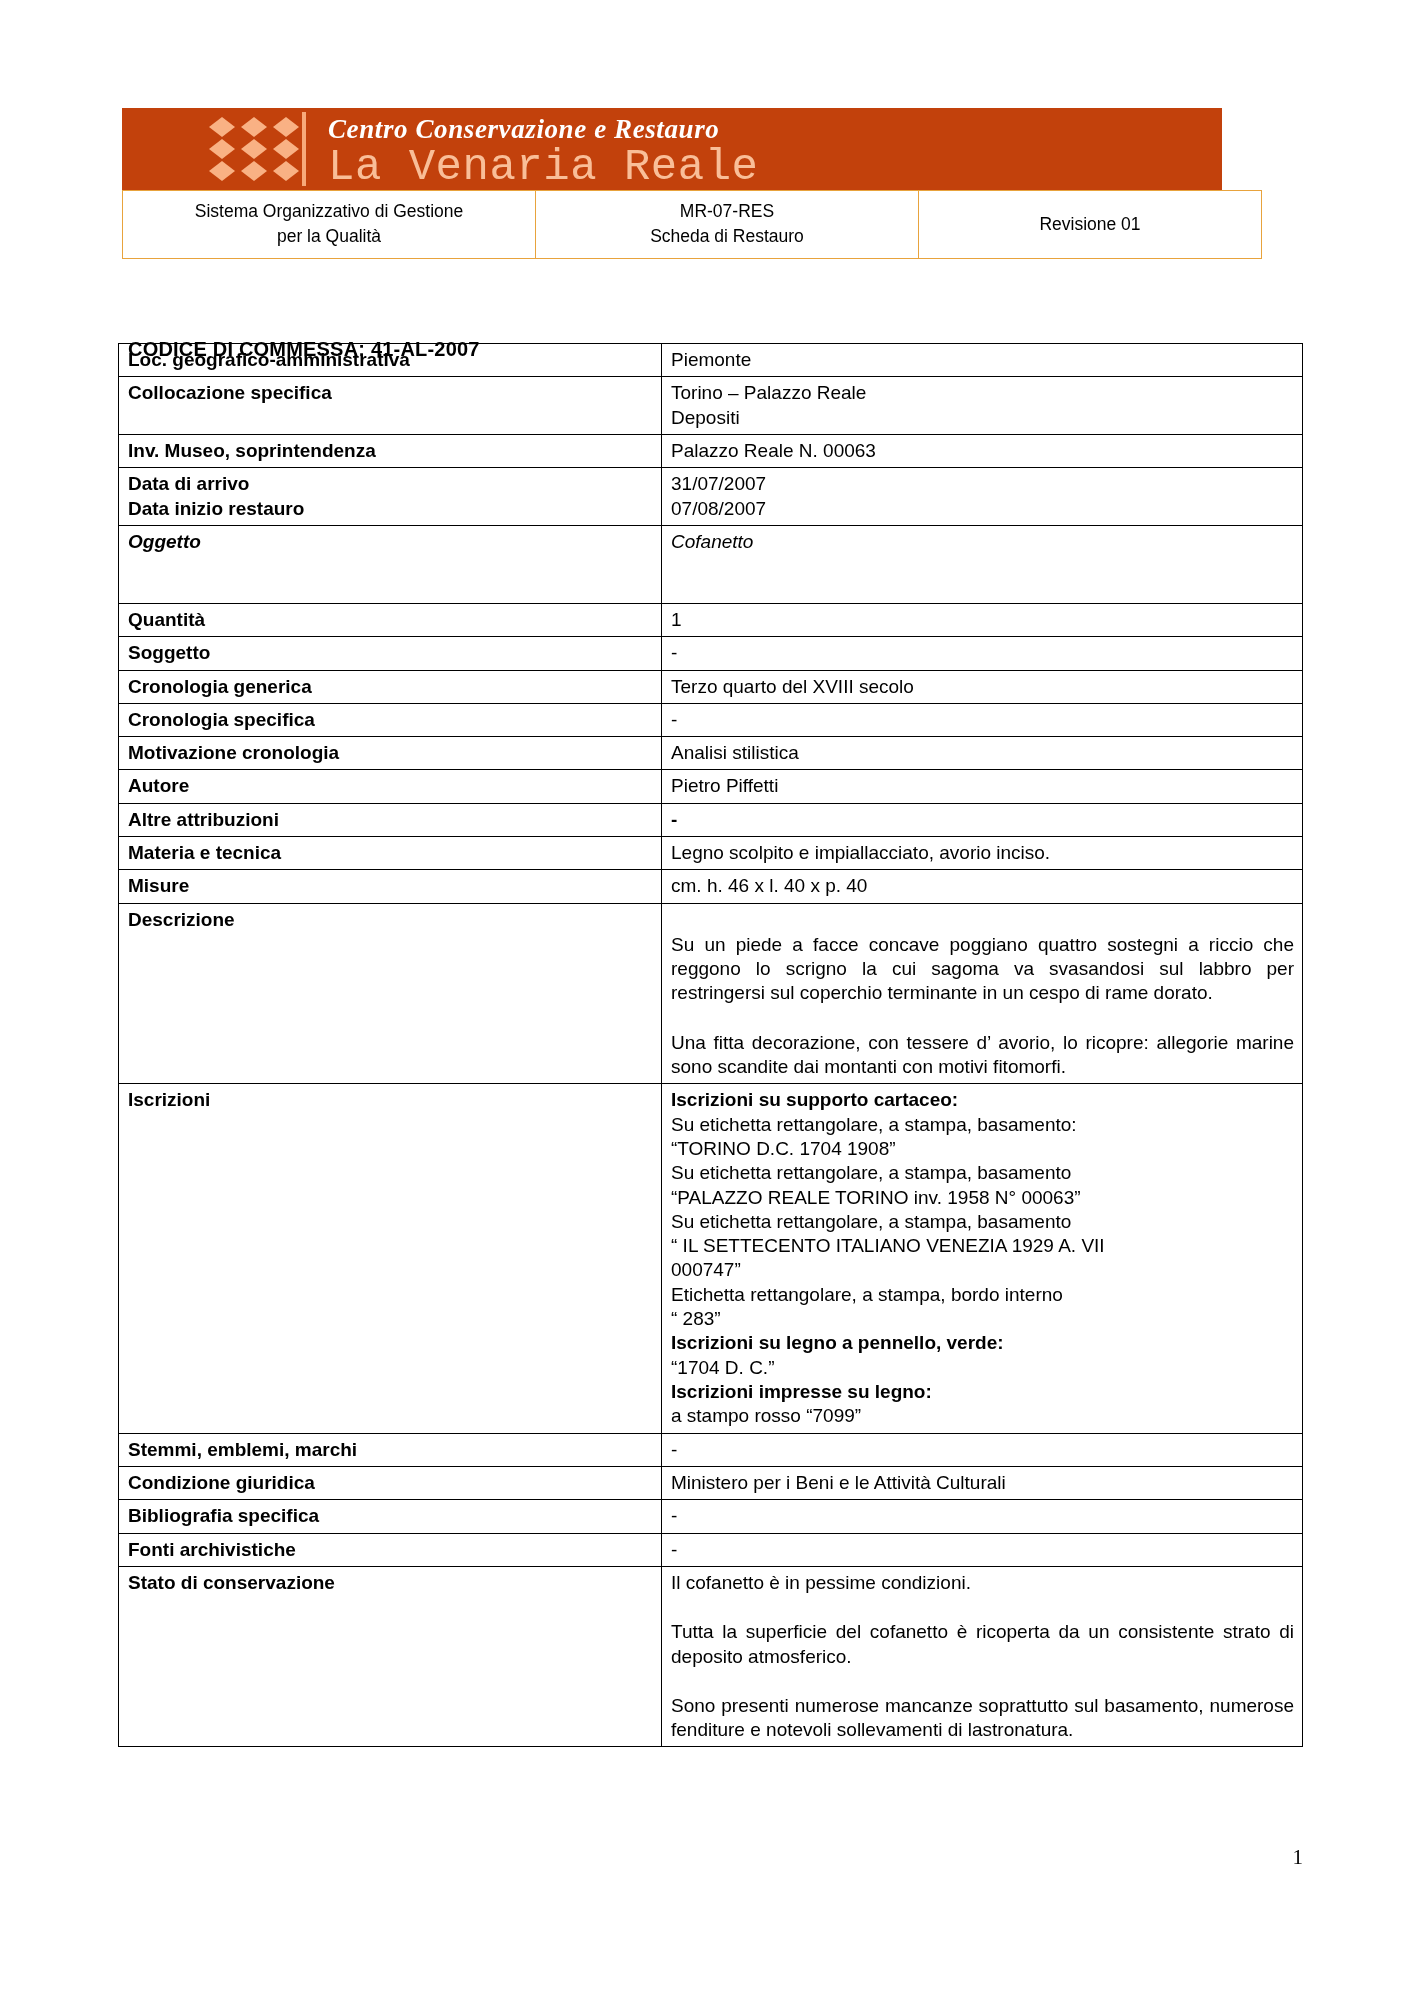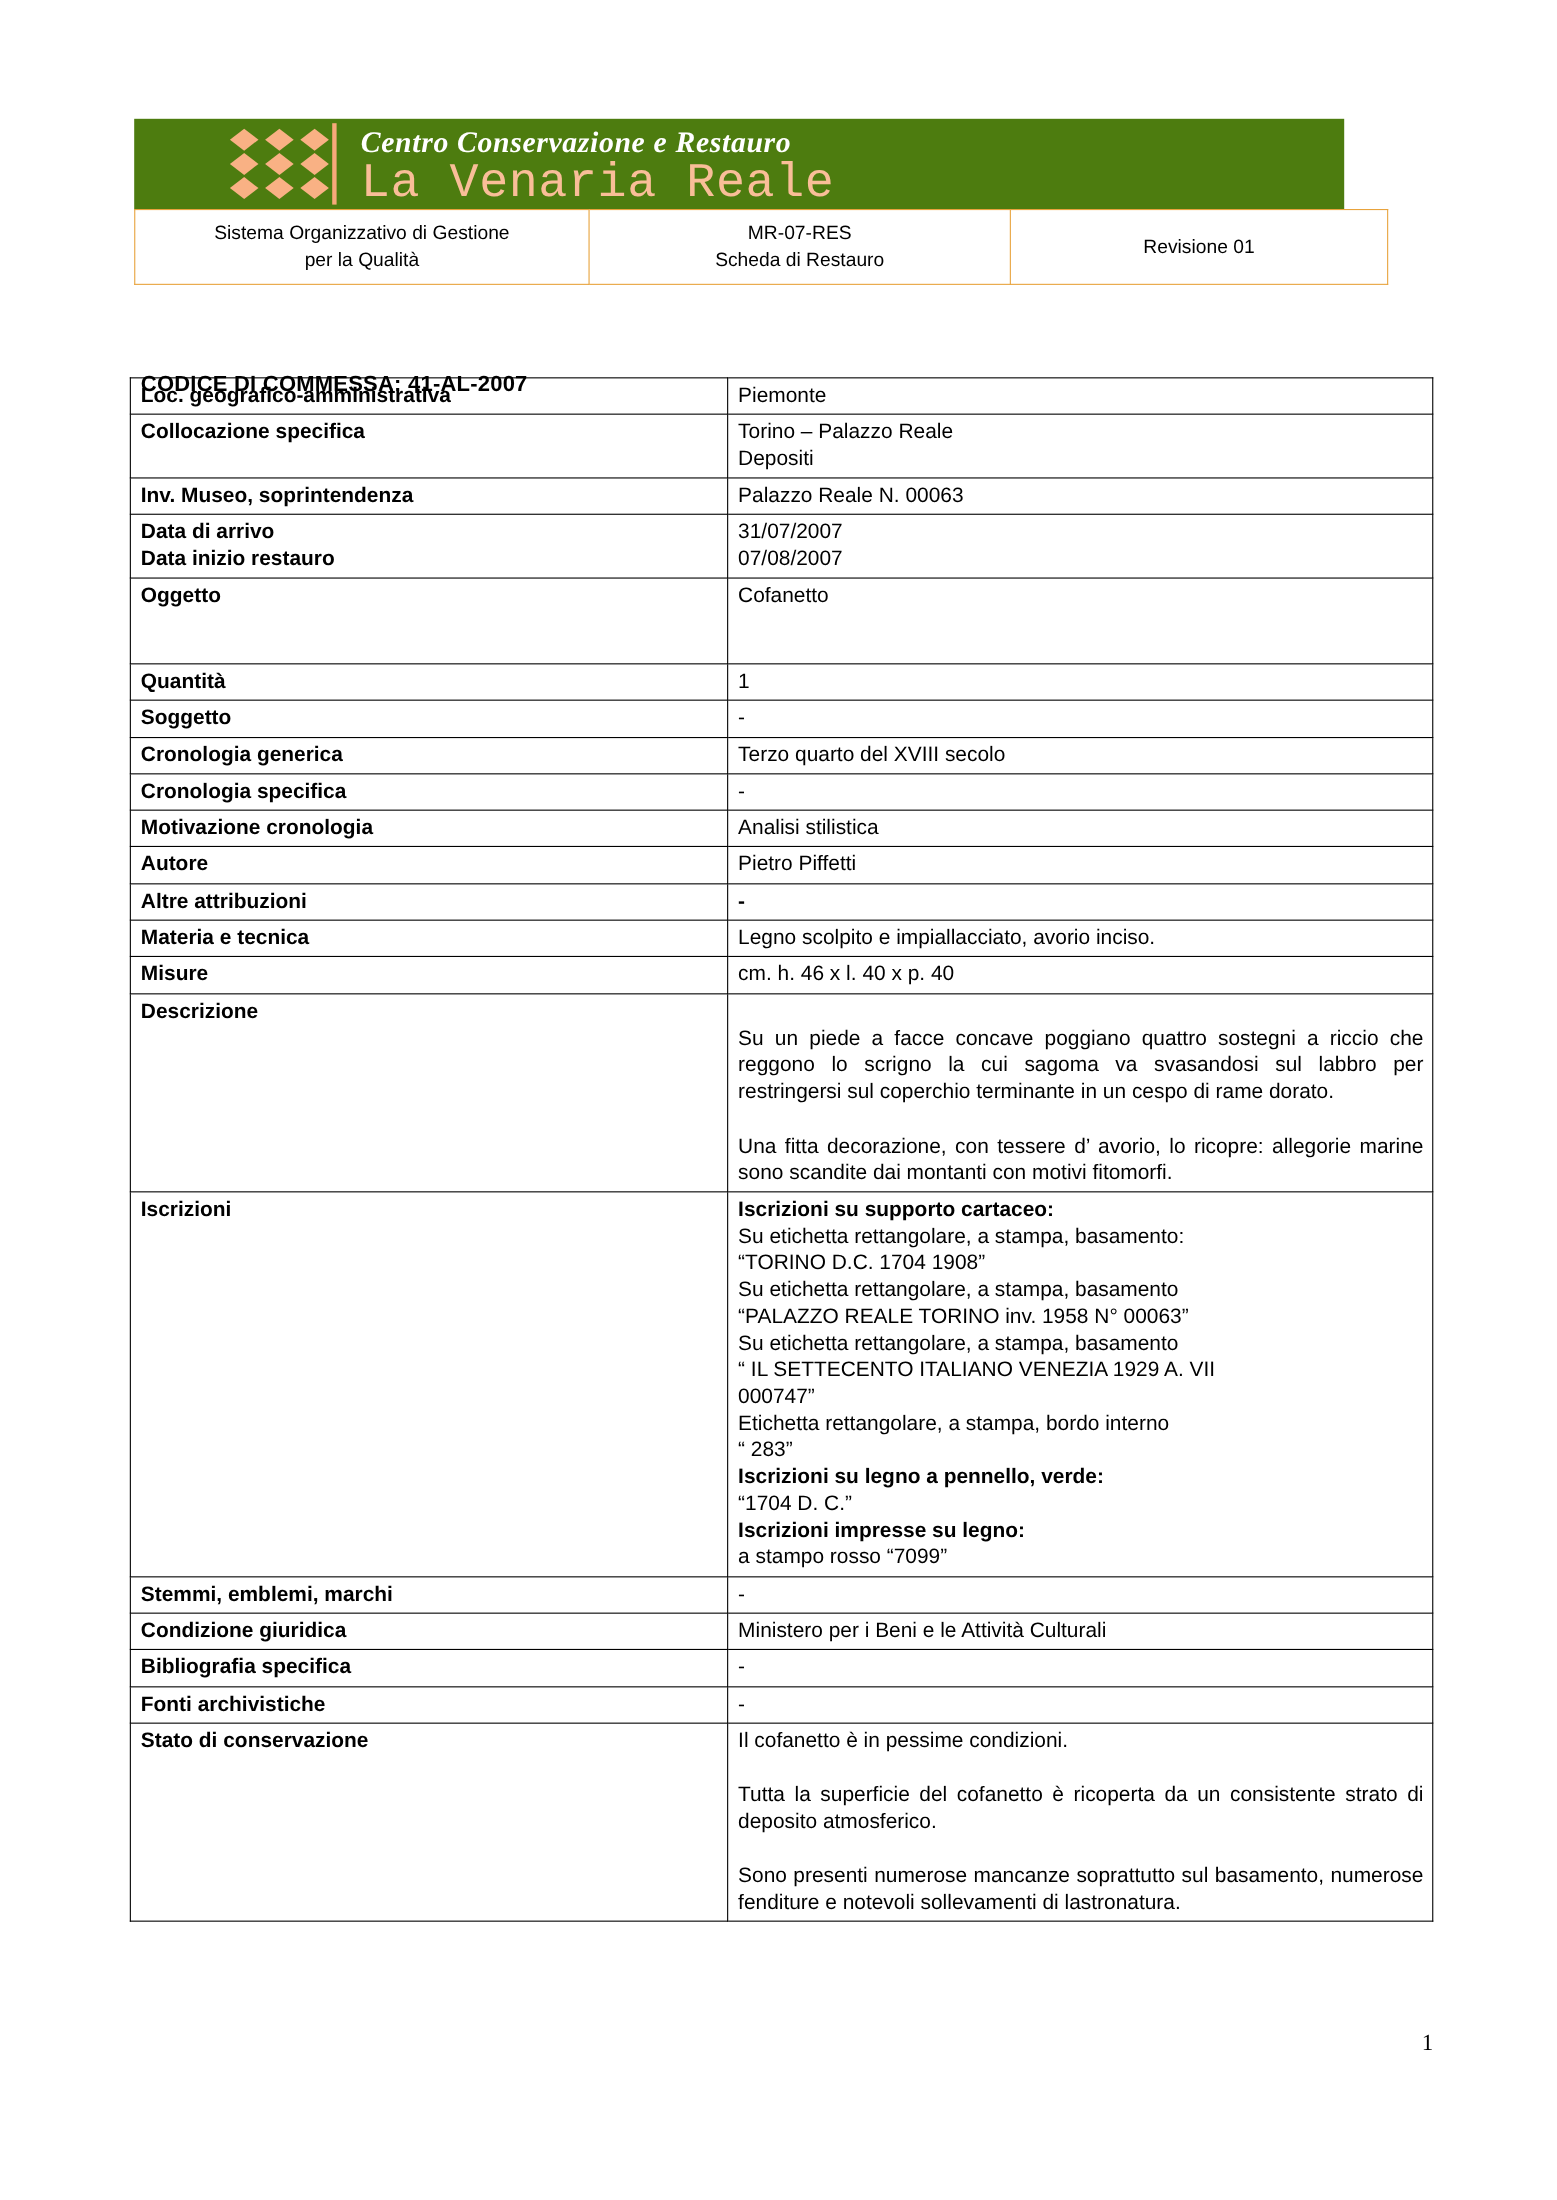--- a/index.html
+++ b/index.html
@@ -26,21 +26,21 @@
   
   .header-wrap {
     position: absolute;
     left: 122px;
     top: 108px;
     width: 1100px;
   }
   .logo-banner {
     position: relative;
     height: 82px;
-    background: #4d7c0f;
+    background: #c2410c;
     display: flex;
     align-items: stretch;
     overflow: hidden;
   }
   .logo-left {
     width: 180px;
     flex: 0 0 180px;
     position: relative;
   }
   .diamond-grid {
@@ -133,21 +133,21 @@
     font-weight: normal;
   }
   td.val .just {
     text-align: justify;
     text-justify: inter-word;
     margin-top: 25px;
   }
   td.val .b {
     font-weight: bold;
   }
-  .tall-oggetto { height: 78px; }
+  .tall-oggetto { height: 78px; font-style: italic; }
   .tall-blank   { height: 28px; }
 
   
   .page-number {
     position: absolute;
     right: 112px;
     top: 1845px;
     font-family: "Liberation Serif", serif;
     font-size: 21px;
   }

